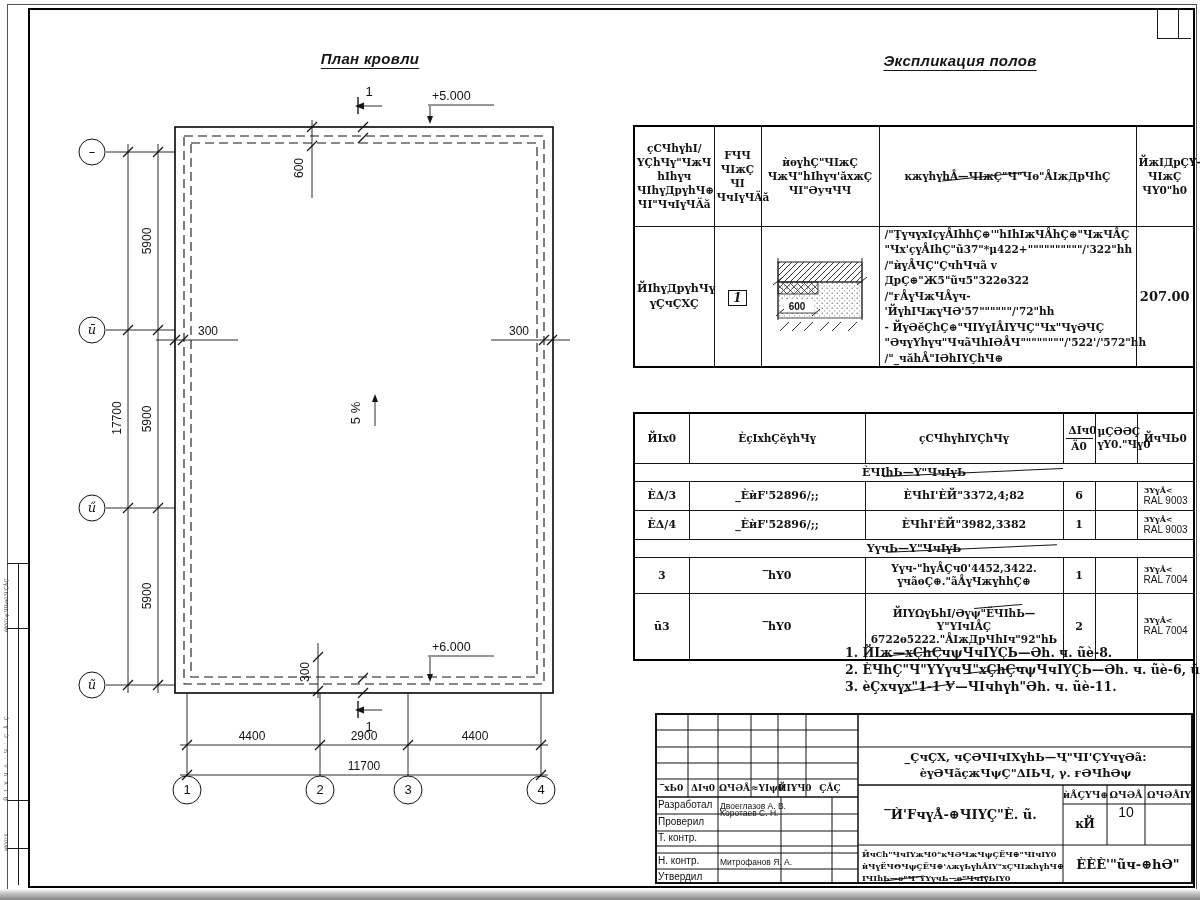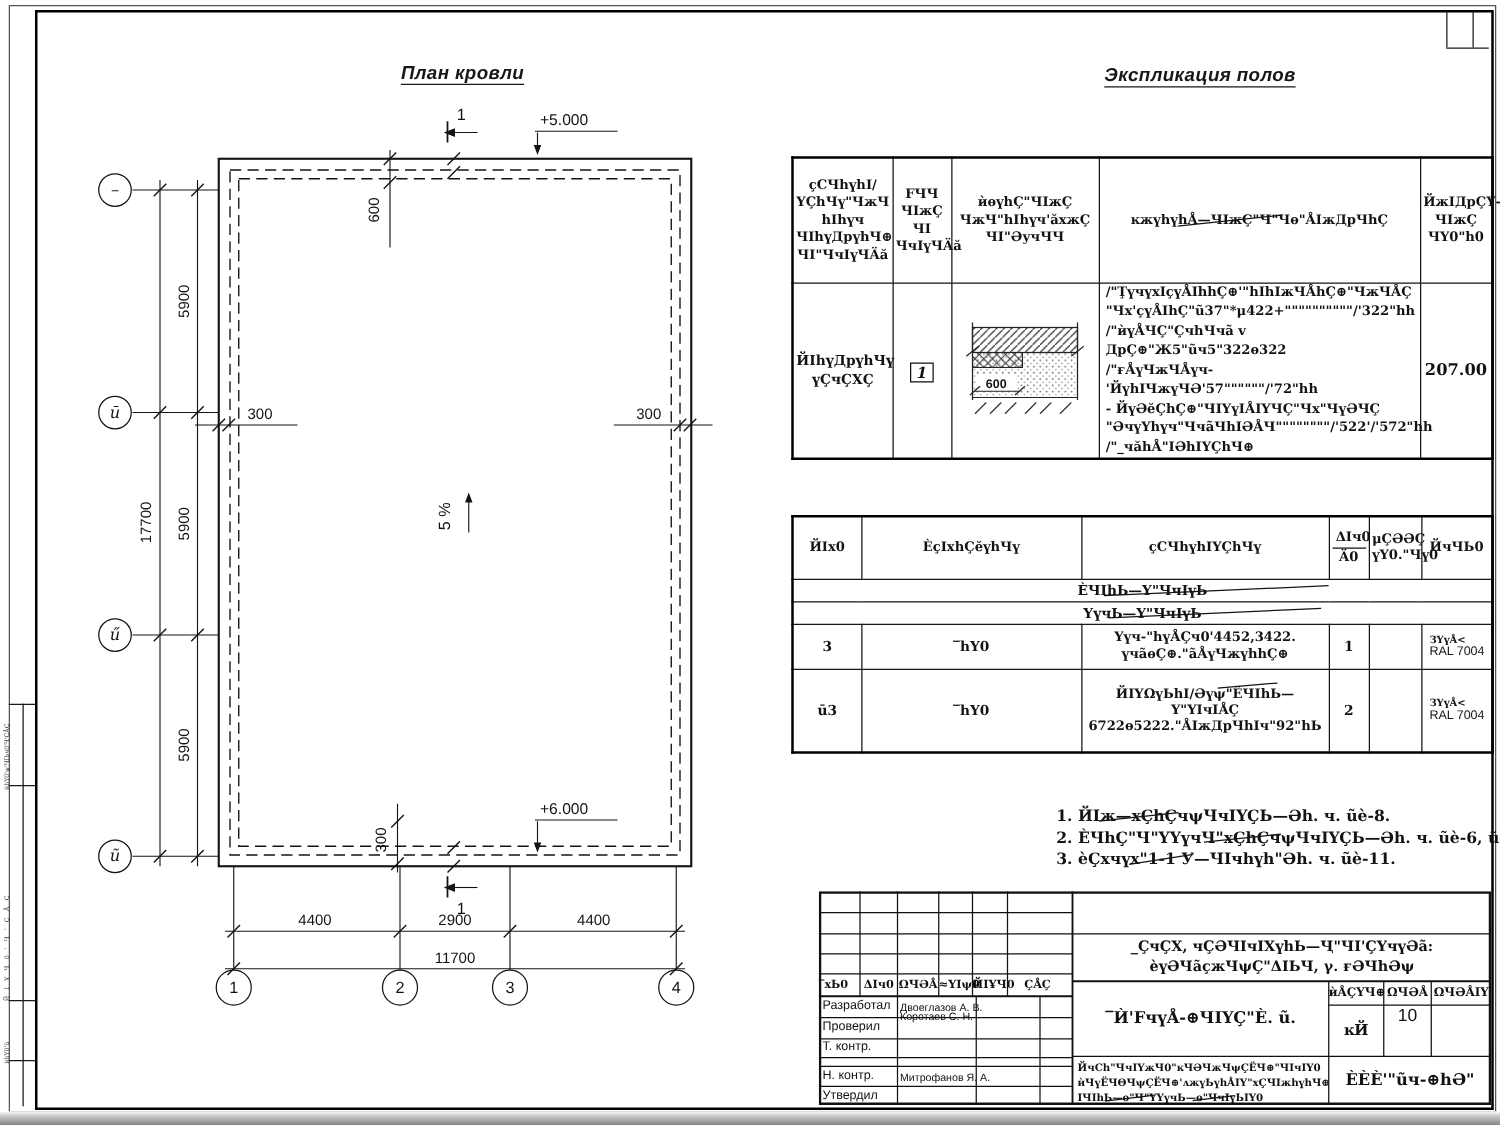--- a/index.html
+++ b/index.html
@@ -293,20 +293,42 @@
       <th class="pre">μÇӘӘÇ
 үY0."Чү0</th>
       <th>ЙчЧЬ0</th>
     </tr>
     <tr>
           <td colspan="6" class="gr">
       <span>ÈЧIhЬ—Ү"ЧчIүЬ</span>
       <i class="strike" style="left:248px;top:8px;width:180px;transform:rotate(-2.5deg)"></i>
     </td>
         </tr>
+    <tr style="height:29px">
+      <td>ÈΔ/3</td>
+      <td>_ÈѝF'52896/;;</td>
+      <td>ÈЧhI'ÈЙ"3372,4;82</td>
+      <td>6</td>
+      <td></td>
+      <td>
+            <span class="ral1">ЗҮүÅ&lt;</span>
+            <span class="ral2">RAL 9003</span>
+          </td>
+    </tr>
+    <tr style="height:29px">
+      <td>ÈΔ/4</td>
+      <td>_ÈѝF'52896/;;</td>
+      <td>ÈЧhI'ÈЙ"3982,3382</td>
+      <td>1</td>
+      <td></td>
+      <td>
+            <span class="ral1">ЗҮүÅ&lt;</span>
+            <span class="ral2">RAL 9003</span>
+          </td>
+    </tr>
     <tr>
           <td colspan="6" class="gr">
       <span>ҮүчЬ—Ү"ЧчIүЬ</span>
       <i class="strike" style="left:252px;top:8px;width:170px;transform:rotate(-2.5deg)"></i>
     </td>
         </tr>
     <tr style="height:36px">
       <td>3</td>
       <td>‾hY0</td>
       <td class="pre" style="font-size:10.5px">Үүч-"hүÅÇч0'4452,3422.
@@ -377,21 +399,21 @@
         <line x1="203" y1="132" x2="538" y2="132"></line>
         <line x1="408" y1="72" x2="408" y2="171"></line>
         <line x1="408" y1="91" x2="538" y2="91"></line>
         <line x1="452" y1="72" x2="452" y2="132"></line>
           <line x1="490" y1="72" x2="490" y2="132"></line>
       </g>
     </svg>
     <div class="txt serifb" style="left:203px;top:37px;width:335px;text-align:center;font-size:11.5px">_ÇчÇХ, чÇӘЧIчIХүhЬ—Ҷ"ЧI'ÇҮчүӘã:</div>
     <div class="txt serifb" style="left:203px;top:53px;width:335px;text-align:center;font-size:11.5px">èүӘЧãçжЧψÇ"ΔIЬЧ, γ. ғӘЧhӘψ</div>
 
-    <div class="txt hdr" style="left:0;top:66px;width:21px;line-height:18px">‾хЬ0</div>
+    <div class="txt hdr" style="left:0;top:66px;width:33px;line-height:18px">‾хЬ0</div>
     <div class="txt hdr" style="left:33px;top:66px;width:30px;line-height:18px">ΔIч0</div>
     <div class="txt hdr" style="left:63px;top:66px;width:33px;line-height:18px">ΩЧӘÅ</div>
     <div class="txt hdr" style="left:96px;top:66px;width:27px;line-height:18px">≈YIψ0</div>
     <div class="txt hdr" style="left:123px;top:66px;width:28px;line-height:18px">ЙIҰЧ0</div>
     <div class="txt hdr" style="left:151px;top:66px;width:48px;line-height:18px">ÇÅÇ</div>
 
     <div class="txt role" style="left:0;top:86px;width:62px">Разработал</div>
     <div class="txt nm" style="left:65px;top:88px;width:61px">Двоеглазов А. В.</div>
     <div class="txt role" style="left:0;top:103px;width:62px">Проверил</div>
     <div class="txt nm" style="left:65px;top:95px;width:61px">Коротаев С. Н.</div>

